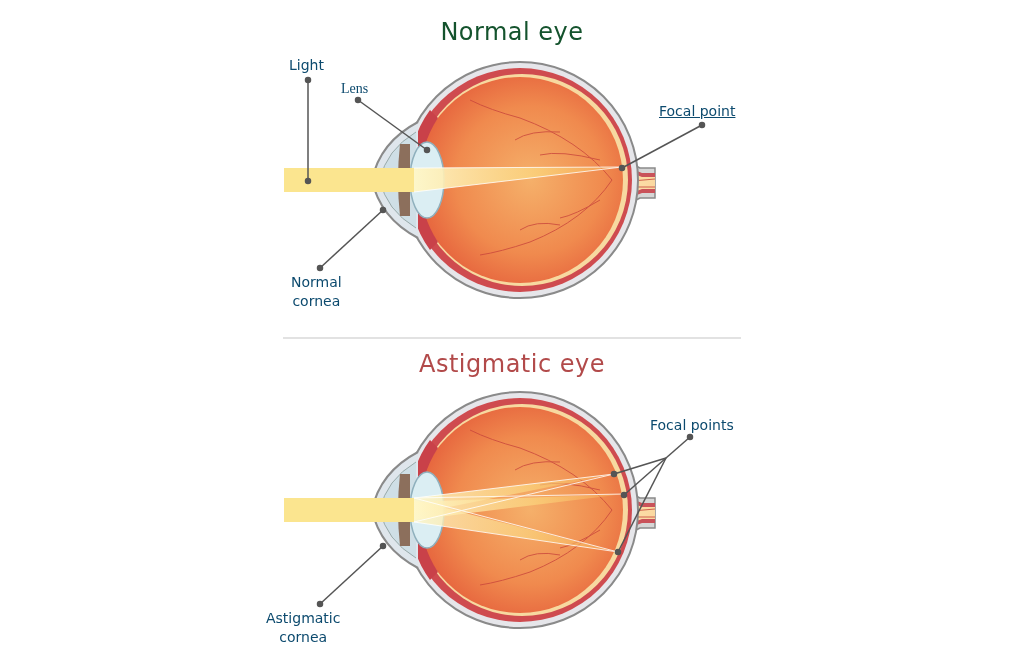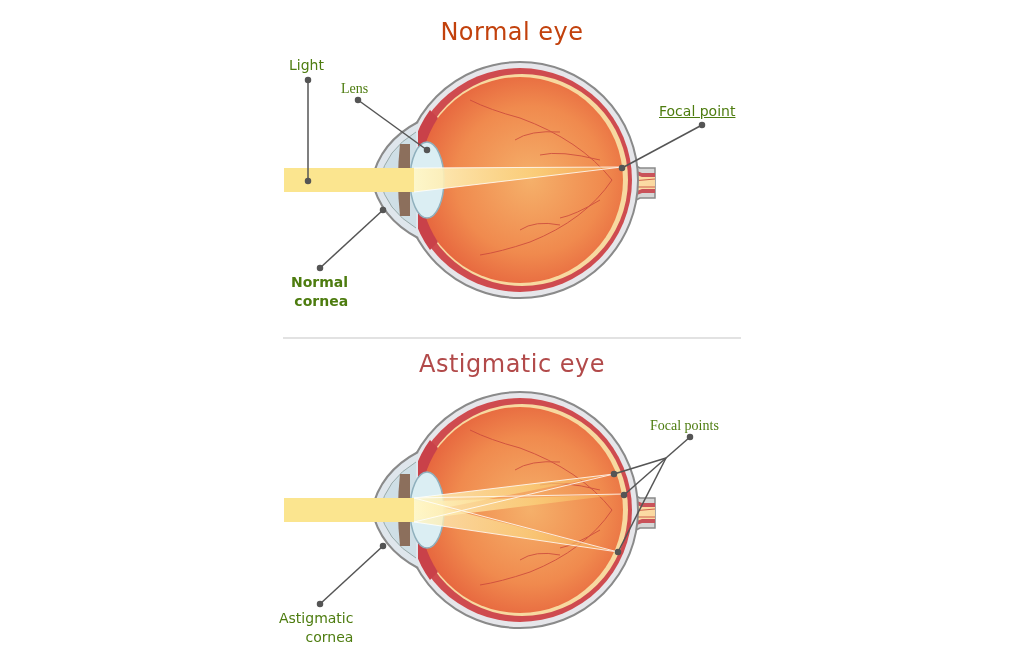--- a/index.html
+++ b/index.html
@@ -1,20 +1,20 @@
 <!DOCTYPE html>
 <html><head>
 <meta charset="utf-8">
 <style>
   html, body { margin: 0; padding: 0; background: #ffffff; }
   body { width: 1024px; height: 672px; position: relative; overflow: hidden; font-family: "DejaVu Sans", sans-serif; }
   .title { position: absolute; left: 0; width: 1024px; text-align: center; font-size: 24px; letter-spacing: 0.5px; }
-  .title.normal { top: 18px; color: #c2410c; }
+  .title.normal { top: 18px; color: #14532d; }
   .title.astig { top: 350px; color: #b24a4a; }
-  .label { position: absolute; font-size: 14px; color: #4d7c0f; line-height: 19px; text-align: right; }
+  .label { position: absolute; font-size: 14px; color: #0c4a6e; line-height: 19px; text-align: center; }
   .divider { position: absolute; left: 283px; top: 337px; width: 458px; height: 2px; background: #e2e2e2; }
   svg.diagram { position: absolute; left: 0; top: 0; }
 </style>
 </head>
 <body>
 
 <div class="title normal">Normal eye</div>
 <div class="title astig">Astigmatic eye</div>
 <div class="divider"></div>
 
@@ -125,22 +125,22 @@
       <circle cx="618" cy="552" r="2.5"></circle>
     <line x1="320" y1="604" x2="383" y2="546"></line>
     <circle cx="320" cy="604" r="2.5"></circle>
       <circle cx="383" cy="546" r="2.5"></circle>
   </g>
 </svg>
 
 <div class="label" style="left:289px; top:56px;">Light</div>
 <div class="label" style="left:341px; top:79px;font-family:Liberation Serif, serif;">Lens</div>
 <div class="label" style="left:659px; top:102px;text-decoration:underline;">Focal point</div>
-<div class="label" style="left:291px; top:273px;font-weight:bold;">
+<div class="label" style="left:291px; top:273px;">
   <div>Normal</div>
   <div>cornea</div>
 </div>
 
-<div class="label" style="left:650px; top:416px;font-family:Liberation Serif, serif;">Focal points</div>
-<div class="label" style="left:279px; top:609px;">
+<div class="label" style="left:650px; top:416px;">Focal points</div>
+<div class="label" style="left:266px; top:609px;">
   <div>Astigmatic</div>
   <div>cornea</div>
 </div>
 
 </body></html>

